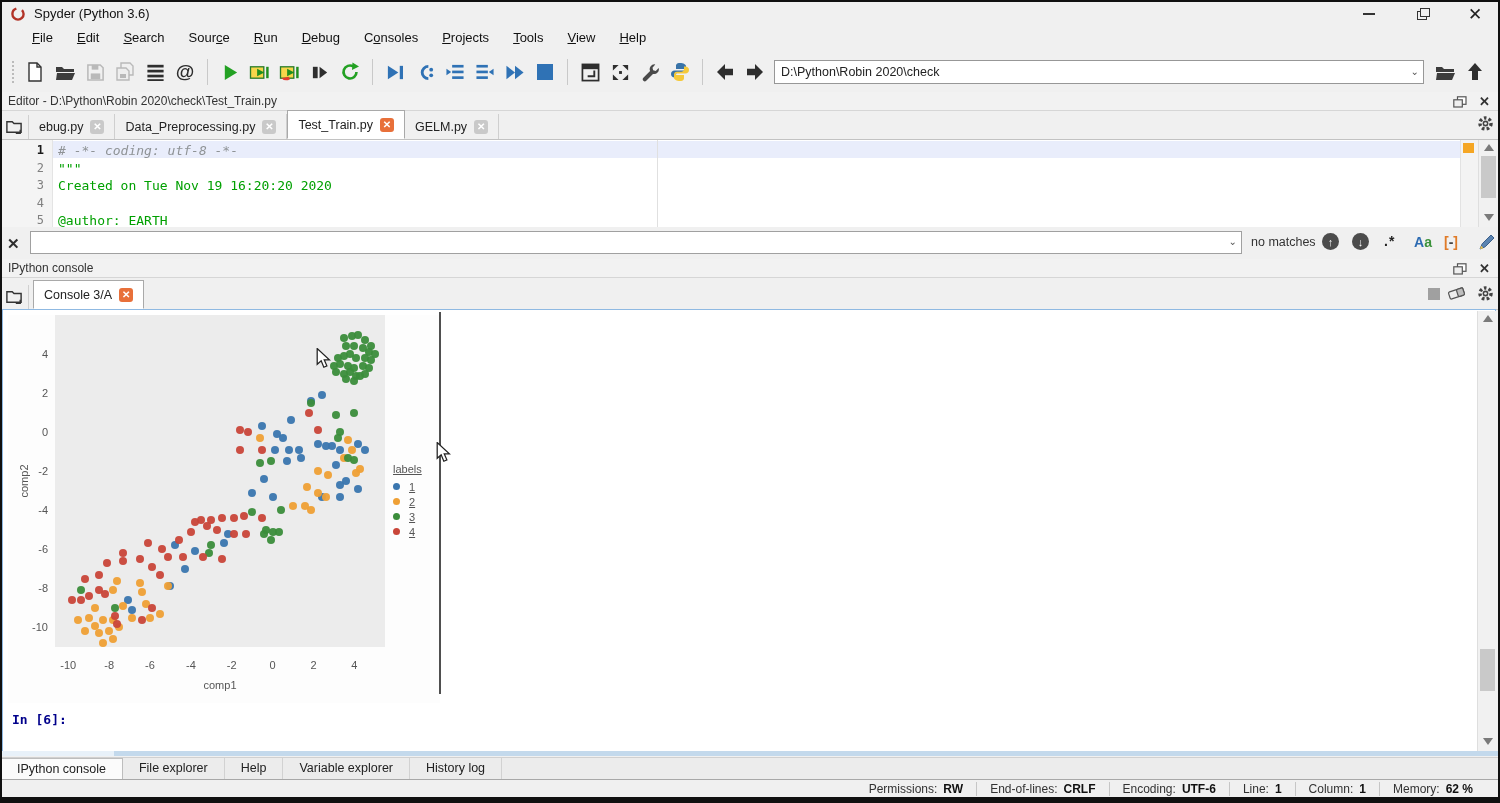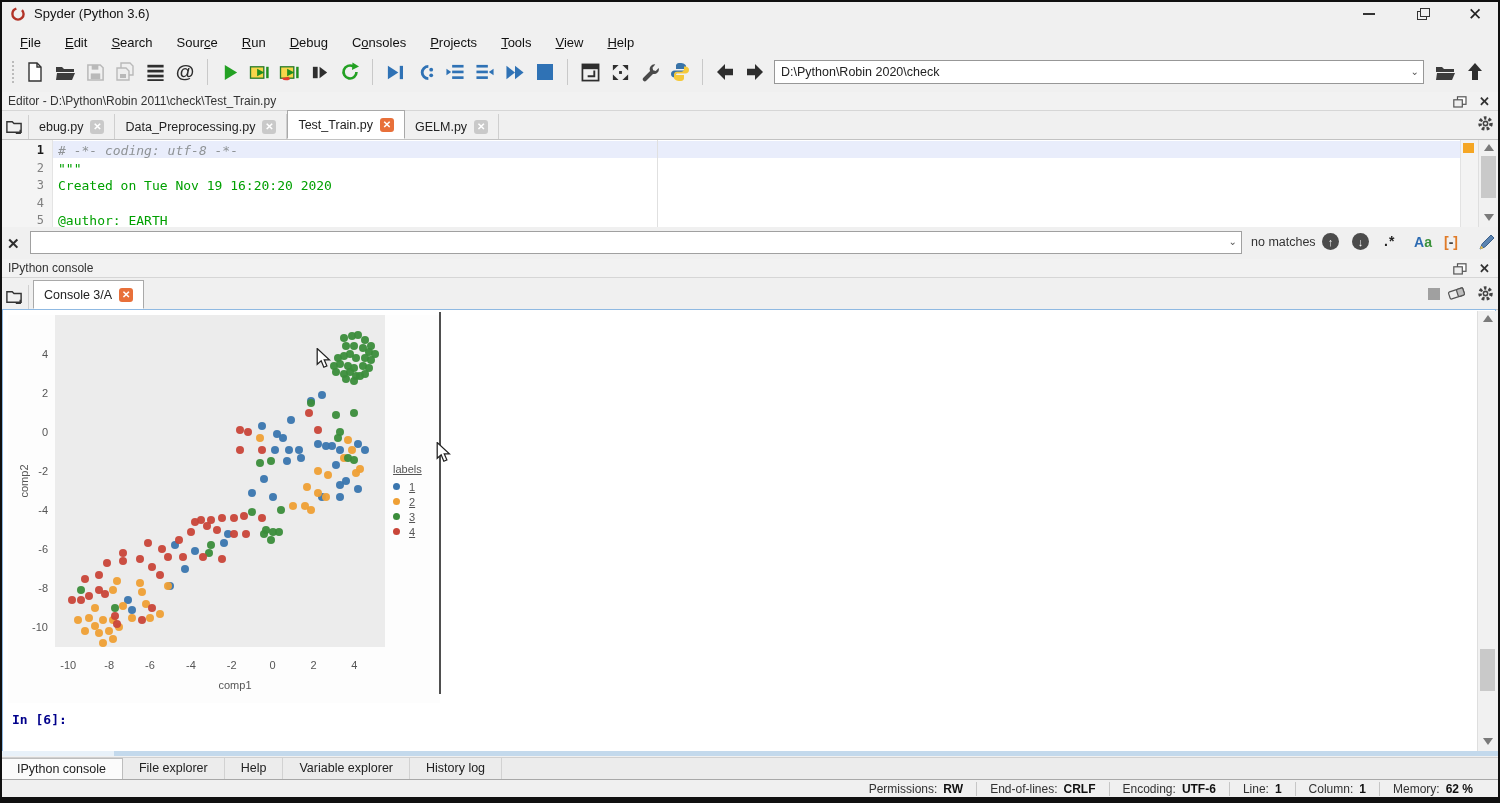--- a/index.html
+++ b/index.html
@@ -12,21 +12,21 @@
   #title-text{position:absolute;left:34px;top:6px;font-size:13px;color:#111;}
   .win-btn{position:absolute;top:0;width:46px;height:28px;display:flex;align-items:center;justify-content:center;}
   #btn-min{left:1346px}#btn-restore{left:1400px}#btn-close{left:1452px}
   .min-glyph{width:12px;height:2px;background:#333;}
   .restore-glyph{position:relative;width:13px;height:12px;}
   .restore-glyph i{position:absolute;border:1.6px solid #333;background:#f0f0f0;display:block;}
   .restore-glyph i.b{left:0;top:3px;width:8px;height:7px;}
   .restore-glyph i.f{left:3px;top:0;width:8px;height:7px;}
   .close-glyph{font-size:17px;color:#222;line-height:1;}
   
-  #menubar{position:absolute;left:0;top:28px;width:1500px;height:24px;display:flex;align-items:flex-end;padding-left:8px;box-sizing:border-box;}
+  #menubar{position:absolute;left:0;top:28px;width:1500px;height:24px;display:flex;align-items:flex-start;padding-left:20px;box-sizing:border-box;}
   .menu-item{font-size:13px;color:#111;padding:2px 12px;}
   
   #toolbar{position:absolute;left:0;top:52px;width:1500px;height:40px;display:flex;align-items:center;padding:0 10px 0 6px;box-sizing:border-box;}
   .grip{width:4px;height:24px;margin:0 5px;background-image:radial-gradient(#bbb 1px,transparent 1.2px);background-size:4px 4px;}
   .tb{width:30px;height:30px;display:flex;align-items:center;justify-content:center;flex:0 0 auto;}
   .tsep{width:1px;height:26px;background:#c9c9c9;margin:0 7px;flex:0 0 auto;}
   .at-glyph{font-size:19px;font-weight:bold;color:#2e2e2e;}
   #path-combo{flex:1 1 auto;height:24px;margin:0 6px 0 4px;position:relative;}
   #path-input{width:100%;height:100%;box-sizing:border-box;border:1px solid #979797;background:#fff;font-size:12.5px;
               font-family:"Liberation Sans",sans-serif;padding:0 20px 0 6px;color:#222;}
@@ -78,21 +78,21 @@
   #console-hstrip{position:absolute;left:2px;top:751px;width:1496px;height:5px;background:#c3d9ec;}
   #console-hstrip .lite{position:absolute;left:0;top:0;width:112px;height:5px;background:#e8f1f9;}
   #prompt{position:absolute;left:12px;top:712px;font:bold 13px "DejaVu Sans Mono",monospace;color:#00008b;}
   #divider{position:absolute;left:439px;top:312px;width:2px;height:382px;background:#4f4f4f;}
   
   #figure{position:absolute;left:8px;top:315px;width:432px;height:388px;background:#fdfdfd;}
   #axes{position:absolute;left:47px;top:0;width:330px;height:332px;background:#ececec;}
   .dot{position:absolute;width:8px;height:8px;border-radius:50%;opacity:.95;}
   .xtick{position:absolute;top:344px;width:36px;margin-left:-18px;text-align:center;font-size:11px;color:#555;}
   .ytick{position:absolute;left:0;width:40px;text-align:right;font-size:11px;color:#555;}
-  #xlabel{position:absolute;left:62px;top:364px;width:330px;text-align:center;font-size:11px;color:#555;}
+  #xlabel{position:absolute;left:47px;top:364px;width:330px;text-align:center;font-size:11px;color:#555;}
   #ylabel{position:absolute;left:-14px;top:160px;width:60px;text-align:center;font-size:11px;color:#555;transform:rotate(-90deg);}
   #legend{position:absolute;left:385px;top:148px;font-size:11px;color:#555;text-decoration:underline;}
   #legend-title{margin-bottom:4px;}
   .leg-row{display:flex;align-items:center;gap:9px;height:15px;}
   .leg-dot{width:7px;height:7px;border-radius:50%;}
   .cursor{position:absolute;z-index:40;}
   
   #bottomtabs{position:absolute;left:0;top:757px;width:1500px;height:22px;background:#ececec;border-top:1px solid #d0d0d0;display:flex;}
   .btab{padding:3px 16px 0 16px;font-size:12.5px;color:#222;border-right:1px solid #d2d2d2;height:22px;box-sizing:border-box;}
   .btab.active{background:#fbfbfb;border:1px solid #bdbdbd;border-bottom:none;}
@@ -321,21 +321,21 @@
         </svg>
     </div>
     <div class="tb">
       <svg width="20" height="20" viewBox="0 0 20 20">
           <path d="M10 1 L3 9 H7 V18 H13 V9 H17 Z" fill="#2e2e2e"></path>
         </svg>
     </div>
   </div>
 
   <div class="pane-header" style="top:92px">
-    <span>Editor - D:\Python\Robin 2011\check\Test_Train.py</span>
+    <span>Editor - D:\Python\Robin 2020\check\Test_Train.py</span>
     <div class="pane-ctl" style="right:10px">
       <span>
           <svg width="14" height="12" viewBox="0 0 14 12">
             <rect x="4.5" y="0.8" width="8.5" height="7.5" fill="#fff" stroke="#555" stroke-width="1.2"></rect>
             <rect x="0.8" y="3.8" width="8.5" height="7.2" fill="#efefef" stroke="#555" stroke-width="1.2"></rect>
           </svg>
         </span>
       <span class="x-glyph">✕</span>
     </div>
   </div>

